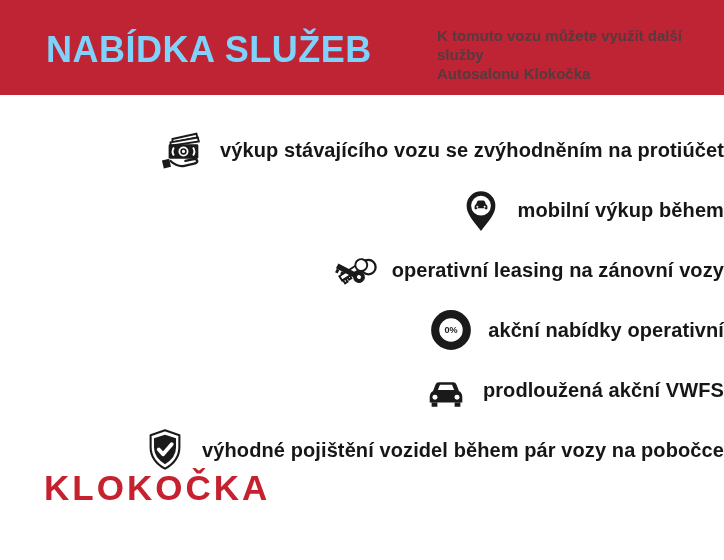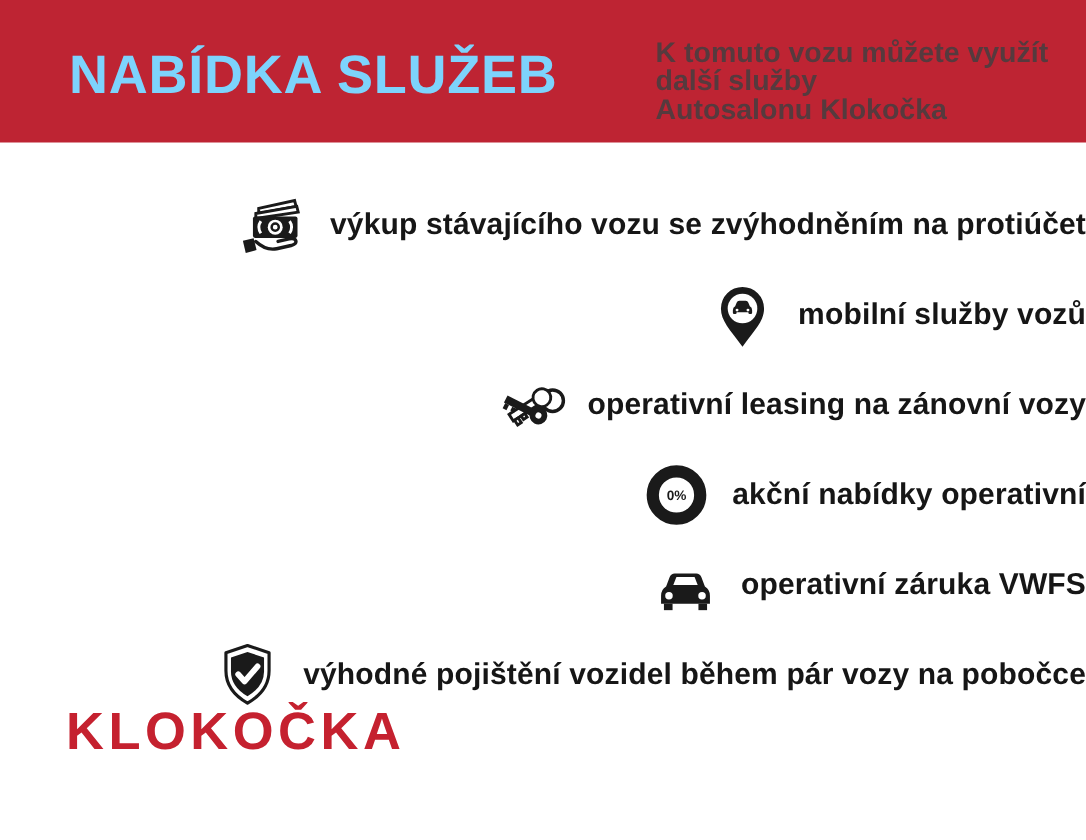--- a/index.html
+++ b/index.html
@@ -3,21 +3,21 @@
 <meta charset="utf-8">
 <style>
   html,body{margin:0;padding:0;background:#ffffff;}
   body{width:724px;height:560px;overflow:hidden;font-family:"Liberation Sans",sans-serif;}
   .stage{position:relative;width:724px;height:560px;background:var(--page-bg,#ffffff);}
 
   
   .banner{position:absolute;left:0;top:0;width:724px;height:95px;background:var(--banner-red,#BE2433);}
   .banner h1{position:absolute;left:46px;top:30px;margin:0;font-size:36px;line-height:40px;
     font-weight:700;letter-spacing:0.5px;color:#7dd3fc;white-space:nowrap;}
-  .banner .subtitle{position:absolute;left:437px;top:26px;font-size:19px;line-height:19px;
+  .banner .subtitle{position:absolute;left:437px;top:26px;font-size:15px;line-height:19px;
     font-weight:700;color:var(--subtitle-text,#563A3E);}
 
   
   .services{position:absolute;left:0;top:120px;width:724px;}
   .row{height:60px;display:flex;align-items:center;padding-left:56px;justify-content:flex-end;}
   .icon{width:46px;height:46px;flex:0 0 46px;margin-right:14px;display:flex;
     align-items:center;justify-content:center;}
   .icon svg{width:46px;height:46px;display:block;}
   .label{font-size:20px;font-weight:700;color:var(--text-dark,#161616);white-space:nowrap;
     letter-spacing:0.1px;}
@@ -63,21 +63,21 @@
     <div class="row">
       <span class="icon">
         <svg viewBox="0 0 48 48">
           <path d="M24 46 C15 34 9 28 9 19.5 A15 15 0 0 1 39 19.5 C39 28 33 34 24 46 Z" fill="#1a1a1a"></path>
           <circle cx="24" cy="19.5" r="10.3" fill="#ffffff"></circle>
           <path d="M17.3 20.7 q0 -2.1 1.6 -2.8 l1 -2.5 q0.5 -1.3 1.9 -1.3 h4.4 q1.4 0 1.9 1.3 l1 2.5 q1.6 0.7 1.6 2.8 v1.7 q0 0.9 -0.9 0.9 h-0.8 q-0.9 0 -0.9 -0.9 v-0.3 h-8.2 v0.3 q0 0.9 -0.9 0.9 h-0.8 q-0.9 0 -0.9 -0.9 Z" fill="#1a1a1a"></path>
           <circle cx="20.2" cy="20.6" r="1" fill="#ffffff"></circle>
           <circle cx="27.8" cy="20.6" r="1" fill="#ffffff"></circle>
         </svg>
       </span>
-      <span class="label">mobilní služby vozů</span>
+      <span class="label">mobilní výkup během</span>
     </div>
 
     <div class="row">
       <span class="icon">
         <svg viewBox="0 0 48 48">
           <circle cx="38" cy="21" r="7.5" fill="none" stroke="#1a1a1a" stroke-width="2.4"></circle>
           <g transform="rotate(-33 30 19)" fill="#ffffff" stroke="#1a1a1a" stroke-width="2">
             <rect x="5" y="16.5" width="22" height="5.5"></rect>
             <rect x="6" y="22" width="3" height="4"></rect>
             <rect x="11.5" y="22" width="3" height="3"></rect>
@@ -109,21 +109,21 @@
       <span class="icon">
         <svg viewBox="0 0 48 48">
           <path d="M7 37 v-5.5 q0 -4.5 3.5 -6.5 l2.5 -6.5 q1 -2.5 3.5 -2.5 h15 q2.5 0 3.5 2.5 l2.5 6.5 q3.5 2 3.5 6.5 V37 Z" fill="#1a1a1a"></path>
           <path d="M15.5 24 l2.2 -5.5 h12.6 l2.2 5.5 Z" fill="#ffffff"></path>
           <circle cx="12.5" cy="31.5" r="2.6" fill="#ffffff"></circle>
           <circle cx="35.5" cy="31.5" r="2.6" fill="#ffffff"></circle>
           <rect x="9" y="37" width="6" height="4.5" fill="#1a1a1a"></rect>
           <rect x="33" y="37" width="6" height="4.5" fill="#1a1a1a"></rect>
         </svg>
       </span>
-      <span class="label">operativní záruka VWFS</span>
+      <span class="label">prodloužená akční VWFS</span>
     </div>
 
     <div class="row">
       <span class="icon">
         <svg viewBox="0 0 48 48">
           <path d="M24 3.5 L39 8.5 V21 q0 14 -15 22.5 Q9 35 9 21 V8.5 Z" fill="none" stroke="#1a1a1a" stroke-width="2.2" stroke-linejoin="round"></path>
           <path d="M24 8 L35.5 11.8 V21.5 q0 10.5 -11.5 17.3 Q12.5 32 12.5 21.5 V11.8 Z" fill="#1a1a1a"></path>
           <path d="M17.5 23.5 l4.5 5 l9 -10.5" stroke="#ffffff" stroke-width="4" fill="none" stroke-linecap="round" stroke-linejoin="round"></path>
         </svg>
       </span>

